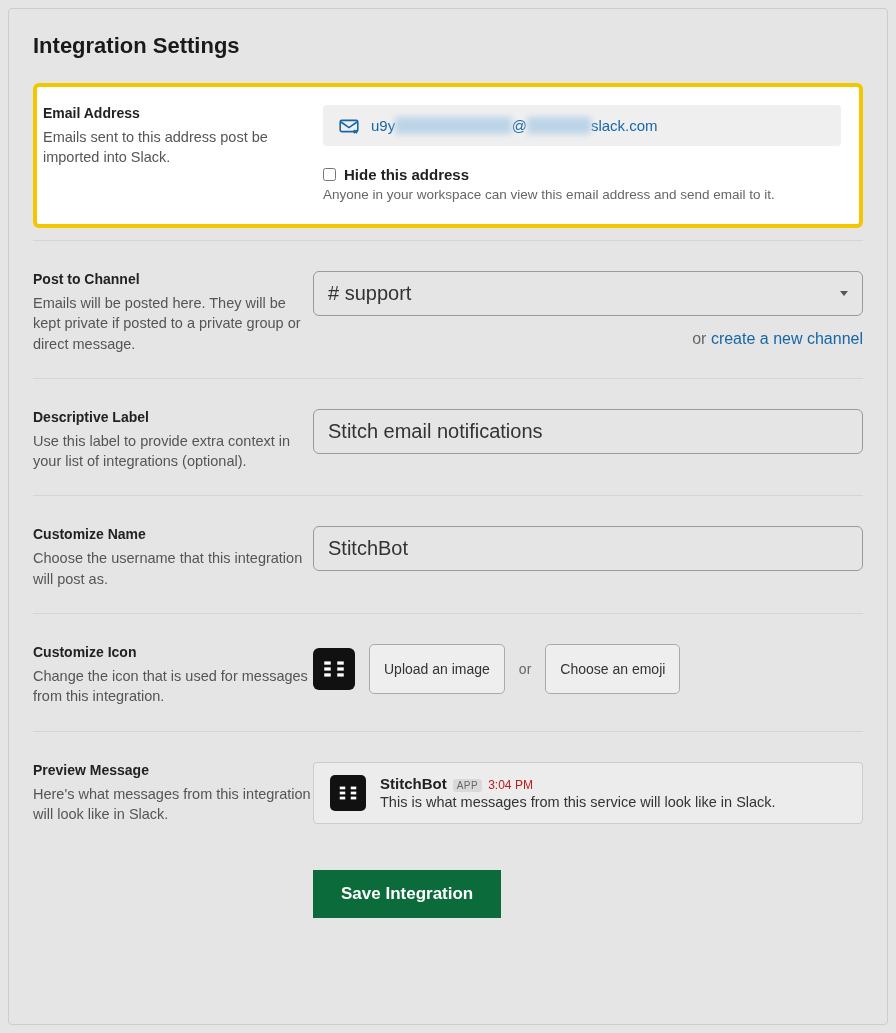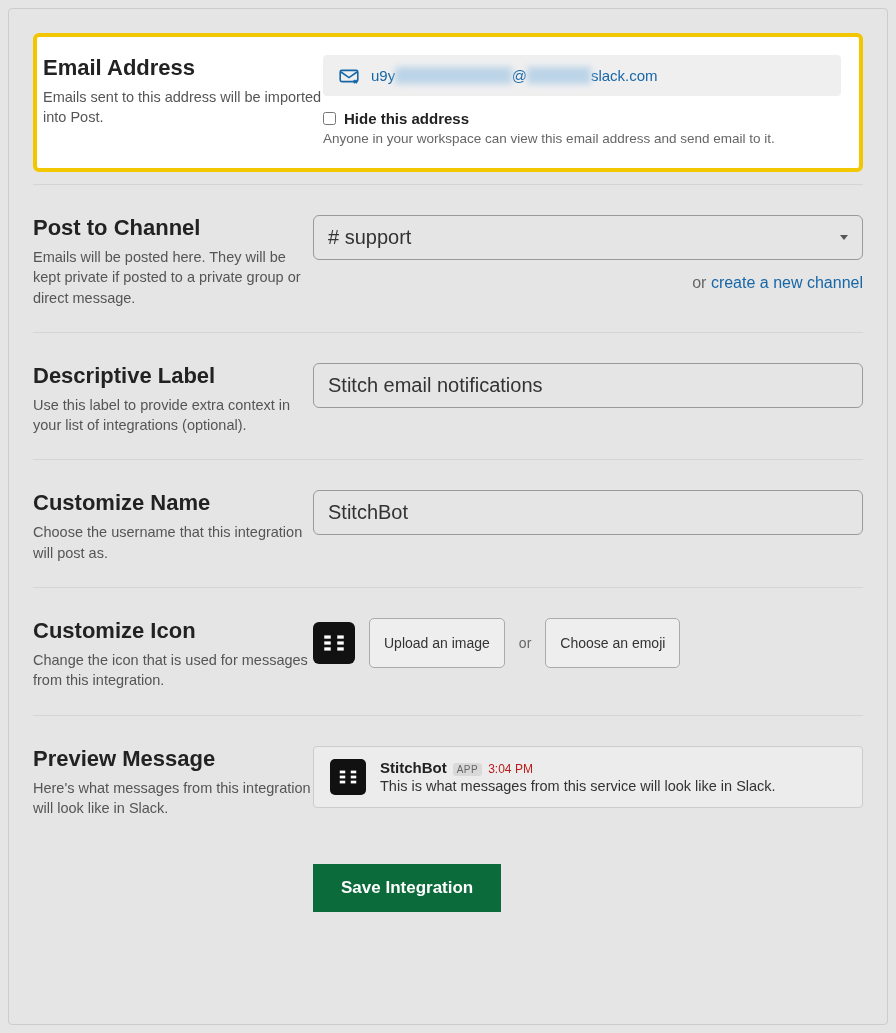--- a/index.html
+++ b/index.html
@@ -45,21 +45,21 @@
   .left-col {
     width: 280px;
     flex-shrink: 0;
     padding-left: 0;
   }
   .right-col {
     flex: 1;
     min-width: 0;
   }
   h2.section-title {
-    font-size: 22px;
+    font-size: 14px;
     font-weight: 700;
     color: #222;
     margin-bottom: 6px;
   }
   .section-desc {
     font-size: 14.5px;
     color: #555;
     line-height: 1.4;
   }
   .email-box {
@@ -86,20 +86,21 @@
     flex-direction: column;
     gap: 4px;
   }
   .hide-row .cb-label {
     display: flex;
     align-items: center;
     gap: 8px;
     font-size: 15px;
     font-weight: 700;
     color: #222;
+    margin-top: 6px;
   }
   .hide-row .note {
     font-size: 13.5px;
     color: #666;
     margin-left: 0;
   }
   input[type="checkbox"] {
     width: 13px; height: 13px;
   }
   .select, .text-input {
@@ -201,26 +202,27 @@
     font-weight: 700;
     cursor: pointer;
     margin-top: 28px;
   }
   .save-row { padding-left: 280px; }
 </style>
 </head>
 <body>
 
 <div class="panel">
+  <h1 class="page-title">Integration Settings</h1>
 
   <div class="highlight-box">
     <div class="section">
       <div class="left-col">
         <h2 class="section-title">Email Address</h2>
-        <p class="section-desc">Emails sent to this address will be imported into Post.</p>
+        <p class="section-desc">Emails sent to this address post be imported into Slack.</p>
       </div>
       <div class="right-col">
         <div class="email-box">
           <svg width="20" height="16" viewBox="0 0 24 20" fill="none" stroke="#1766a6" stroke-width="2">
             <rect x="1" y="3" width="22" height="14" rx="2"></rect>
             <path d="M2 5 L12 12 L22 5"></path>
             <path d="M18 15 L22 19 M22 15 L18 19" stroke="#1766a6"></path>
           </svg>
           <span>
             <span>u9y</span><span class="blurred">xxxxxxxxxxxxxxx</span><span>@</span><span class="blurred">xxxxxxxx</span><span>slack.com</span>

